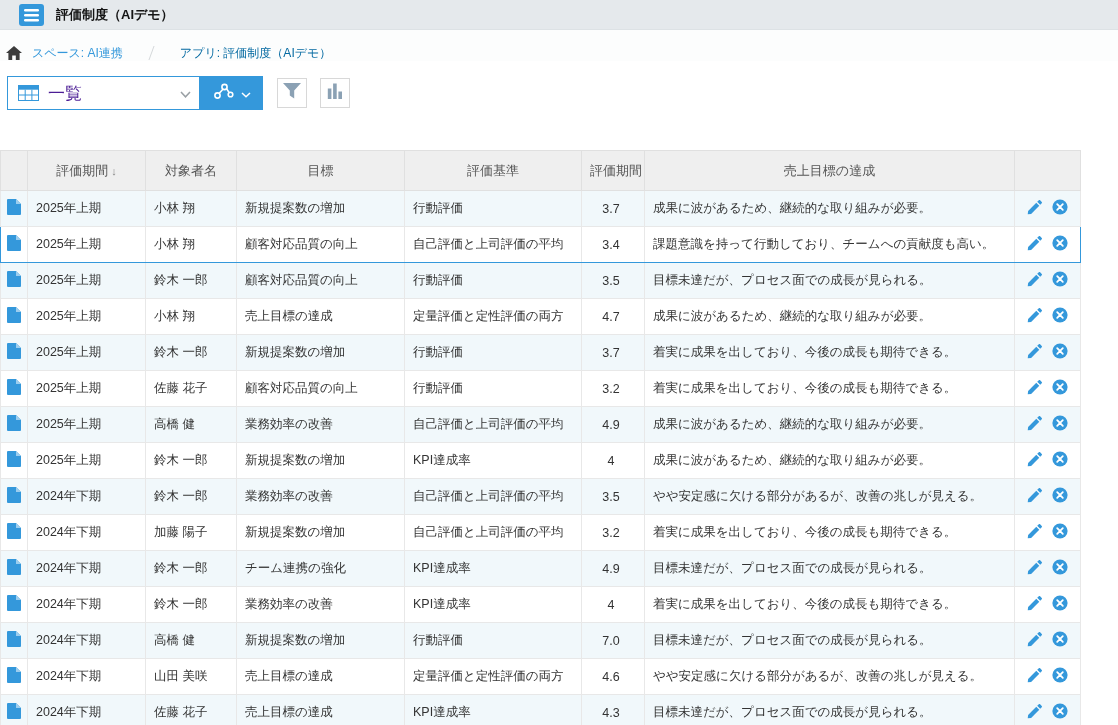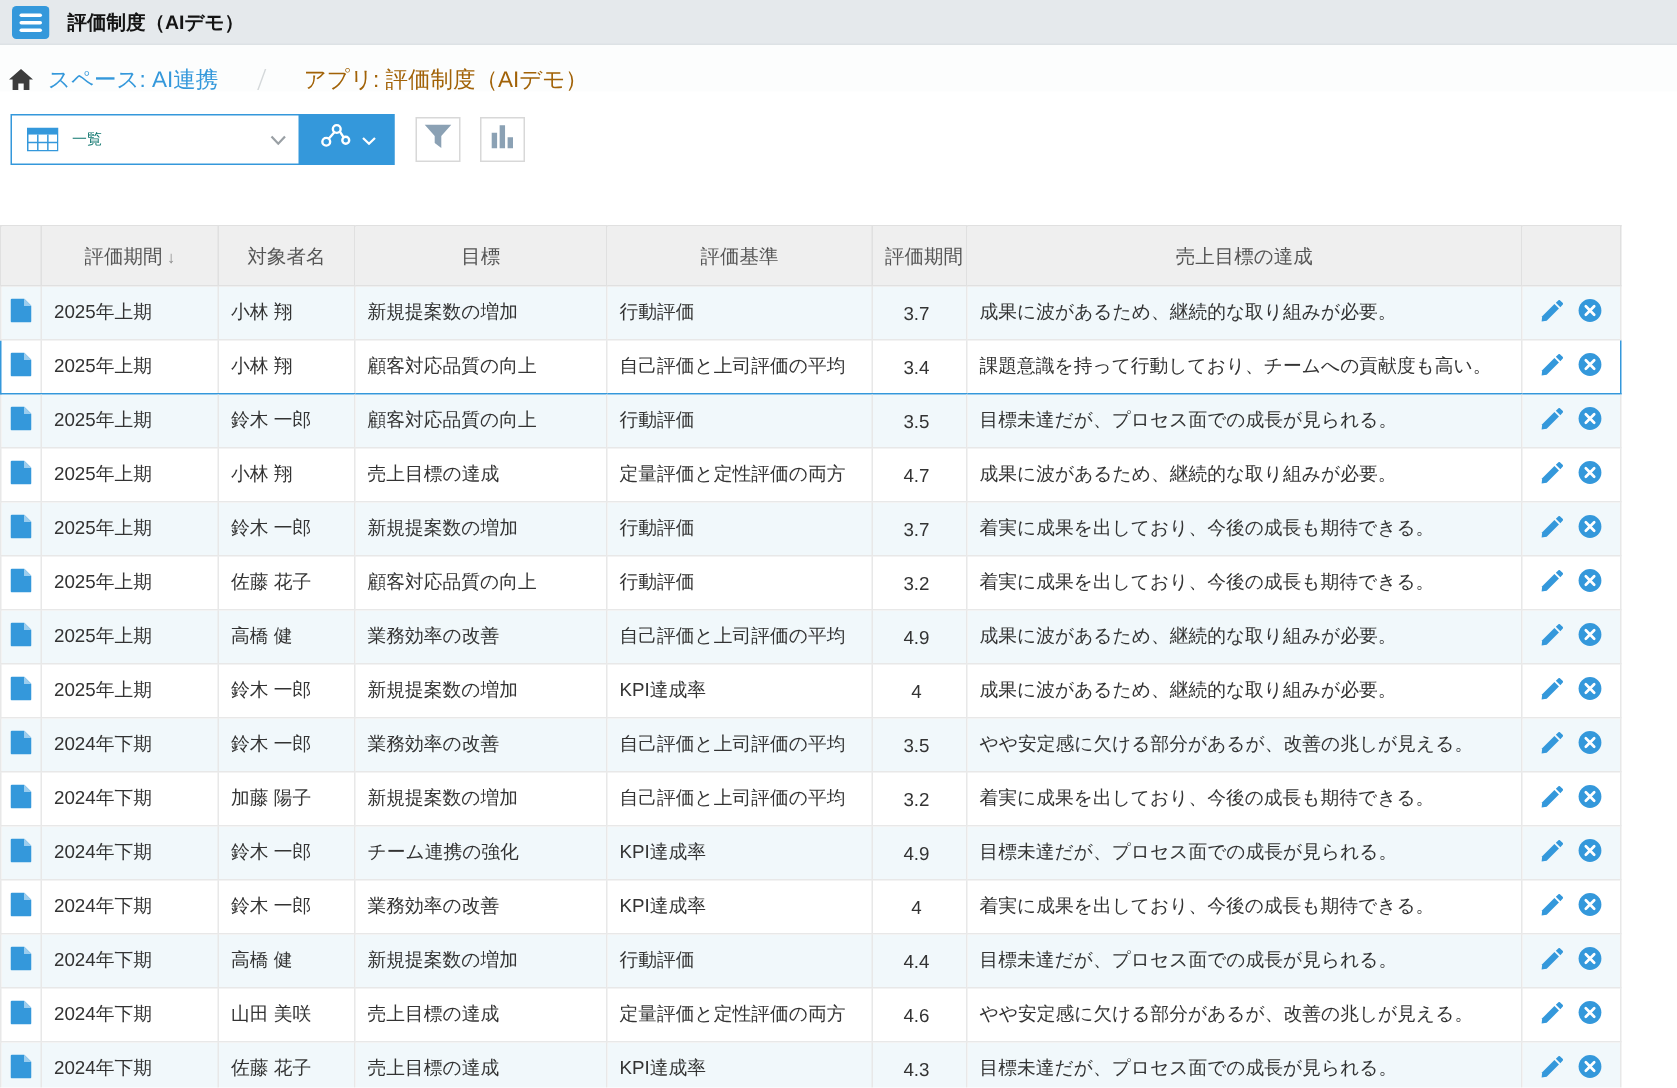--- a/index.html
+++ b/index.html
@@ -6,47 +6,47 @@
   html,body { margin:0; padding:0; }
   body {
     width:1118px; height:725px; overflow:hidden; position:relative;
     background:#fff; font-family:"Liberation Sans","DejaVu Sans",sans-serif;
     color:#333;
   }
   
   .topbar{
     position:absolute; top:0; left:0; width:1118px; height:30px;
     background:#e5e9ec; display:flex; align-items:center; gap:12px;
-    padding-left:8px; border-bottom:1px solid #dde2e5;
+    padding-left:19px; border-bottom:1px solid #dde2e5;
   }
   .hamburger{ width:25px; height:22px; display:flex; align-items:center; justify-content:center; cursor:pointer; }
   .topbar-title{ font-size:13px; font-weight:bold; color:#141414; }
 
   
   .breadcrumb{
     position:absolute; top:30px; left:0; width:1118px; height:47px;
     background:#fcfdfd; border-bottom:1px solid #e9ebec;
-    display:flex; align-items:center; font-size:15px;
+    display:flex; align-items:center; font-size:12px;
   }
   .bc-home{ margin:0 10px 0 6px; display:flex; align-items:center; }
   .bc-link{ color:#3498db; text-decoration:none; margin-right:28px; }
   .bc-sep{ width:1px; height:14px; background:#d4d8da; transform:skewX(-20deg); margin-right:28px; }
-  .bc-current{ color:#a16207; }
+  .bc-current{ color:#0369a1; }
 
   
   .toolbar{
     position:absolute; top:61px; left:0; width:1118px; height:89px; background:#fff;
   }
   .toolbar-inner{ display:flex; align-items:flex-start; padding:15px 0 0 7px; }
   .view-selector{
     display:flex; align-items:center; width:193px; height:34px;
     border:1px solid #3498db; background:#fff; cursor:pointer; padding:0 8px 0 10px;
   }
   .view-selector .grid-ic{ margin-right:9px; display:flex; }
-  .view-selector .view-label{ flex:1; font-size:10px; color:#0f766e; }
+  .view-selector .view-label{ flex:1; font-size:17px; color:#4c1d95; }
   .graph-button{
     width:63px; height:34px; background:#3498db; display:flex; align-items:center;
     justify-content:center; gap:7px; cursor:pointer; border:1px solid #3498db;
   }
   .sq-button{
     width:30px; height:30px; margin-top:2px; background:#fff;
     border:1px solid #d8d8d8; display:flex; align-items:center; justify-content:center;
     cursor:pointer;
   }
   .gap13{ width:13px; } .gap14{ width:14px; }
@@ -412,21 +412,21 @@
         </tr>
         <tr class="alt ">
           <td class="c-icon"><span class="rec-ic"><svg width="14" height="16" viewBox="0 0 14 16">
                 <path d="M1 0 h8 l5 5 v10 a1 1 0 0 1 -1 1 H1 a1 1 0 0 1 -1 -1 V1 a1 1 0 0 1 1 -1 Z" fill="#3498db"></path>
                 <path d="M9 0 l5 5 h-5 Z" fill="#9ccdee"></path>
               </svg></span></td>
           <td>2024年下期</td>
           <td>高橋 健</td>
           <td>新規提案数の増加</td>
           <td>行動評価</td>
-          <td class="num">4.4</td>
+          <td class="num">7.0</td>
           <td>目標未達だが、プロセス面での成長が見られる。</td>
           <td class="c-actions"><span class="act"><svg width="15" height="15" viewBox="0 0 16 16">
                 <path d="M1.2 11.6 L9.9 2.9 L13.1 6.1 L4.4 14.8 L0.8 15.2 Z" fill="#3498db"></path>
                 <path d="M10.9 1.9 L12.6 0.3 a1 1 0 0 1 1.4 0 L15.7 2 a1 1 0 0 1 0 1.4 L14.1 5.1 Z" fill="#3498db"></path>
               </svg></span><span class="act"><svg width="16" height="16" viewBox="0 0 16 16">
                 <circle cx="8" cy="8" r="7.6" fill="#3498db"></circle>
                 <path d="M5.2 5.2 L10.8 10.8 M10.8 5.2 L5.2 10.8" stroke="#fff" stroke-width="1.8" stroke-linecap="round"></path>
               </svg></span></td>
         </tr>
         <tr class="">

